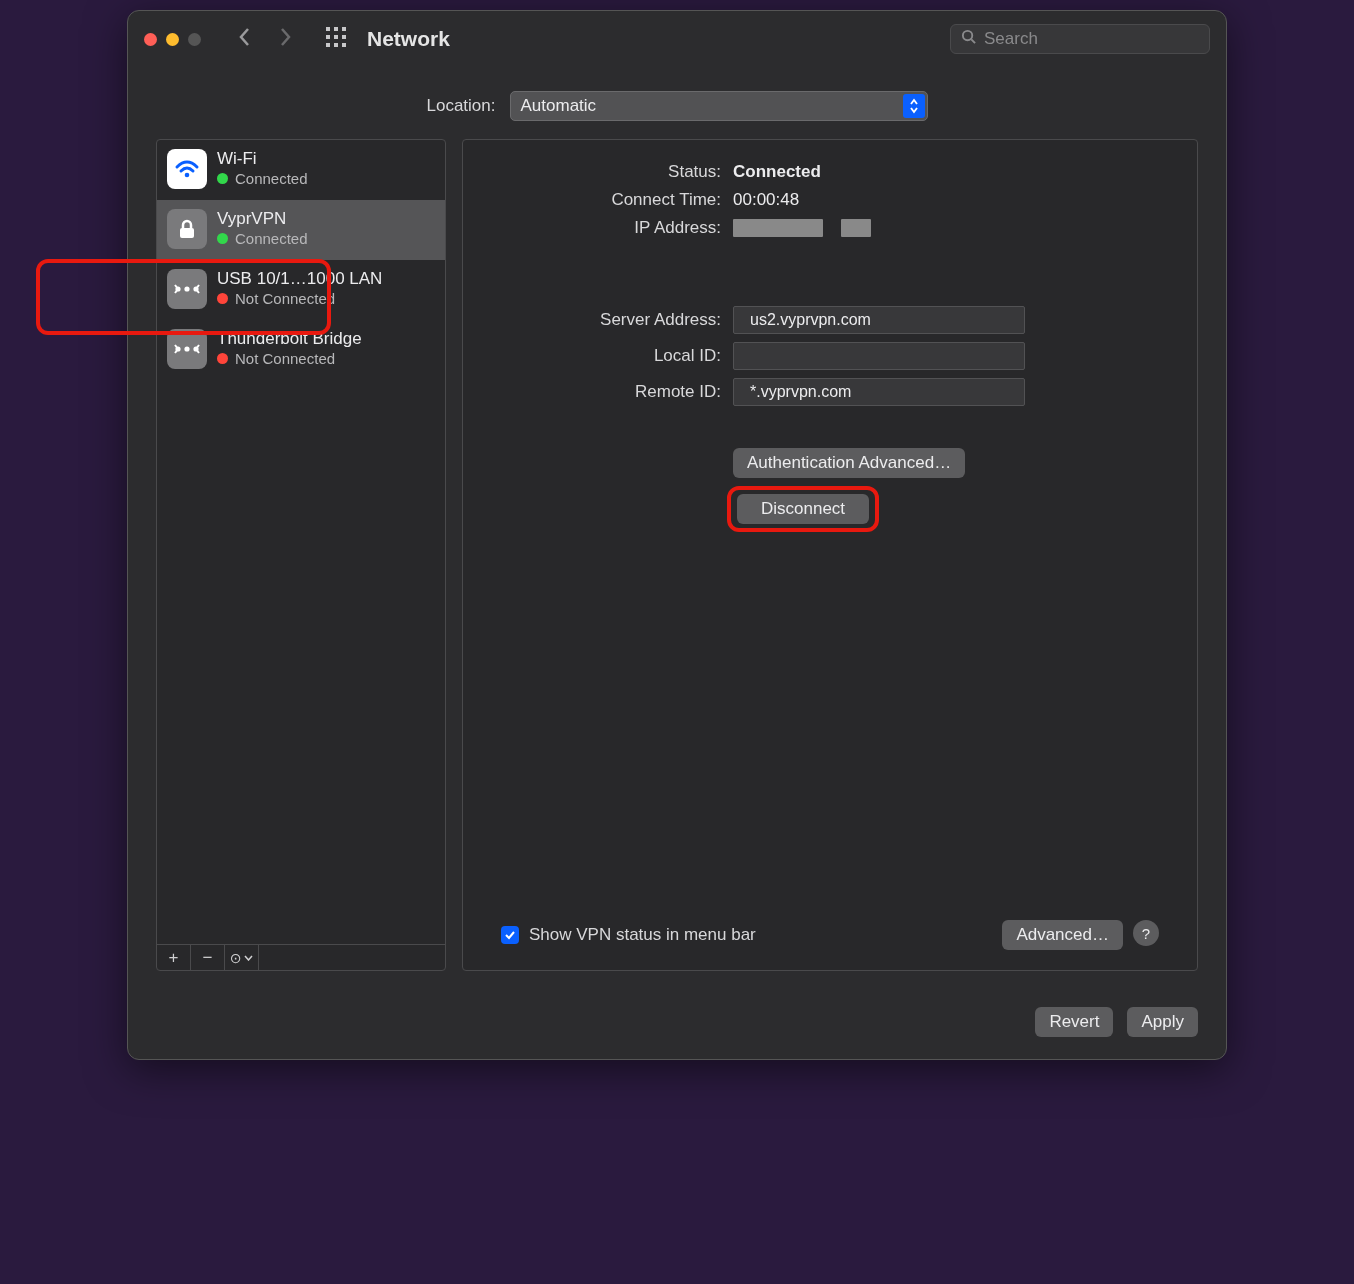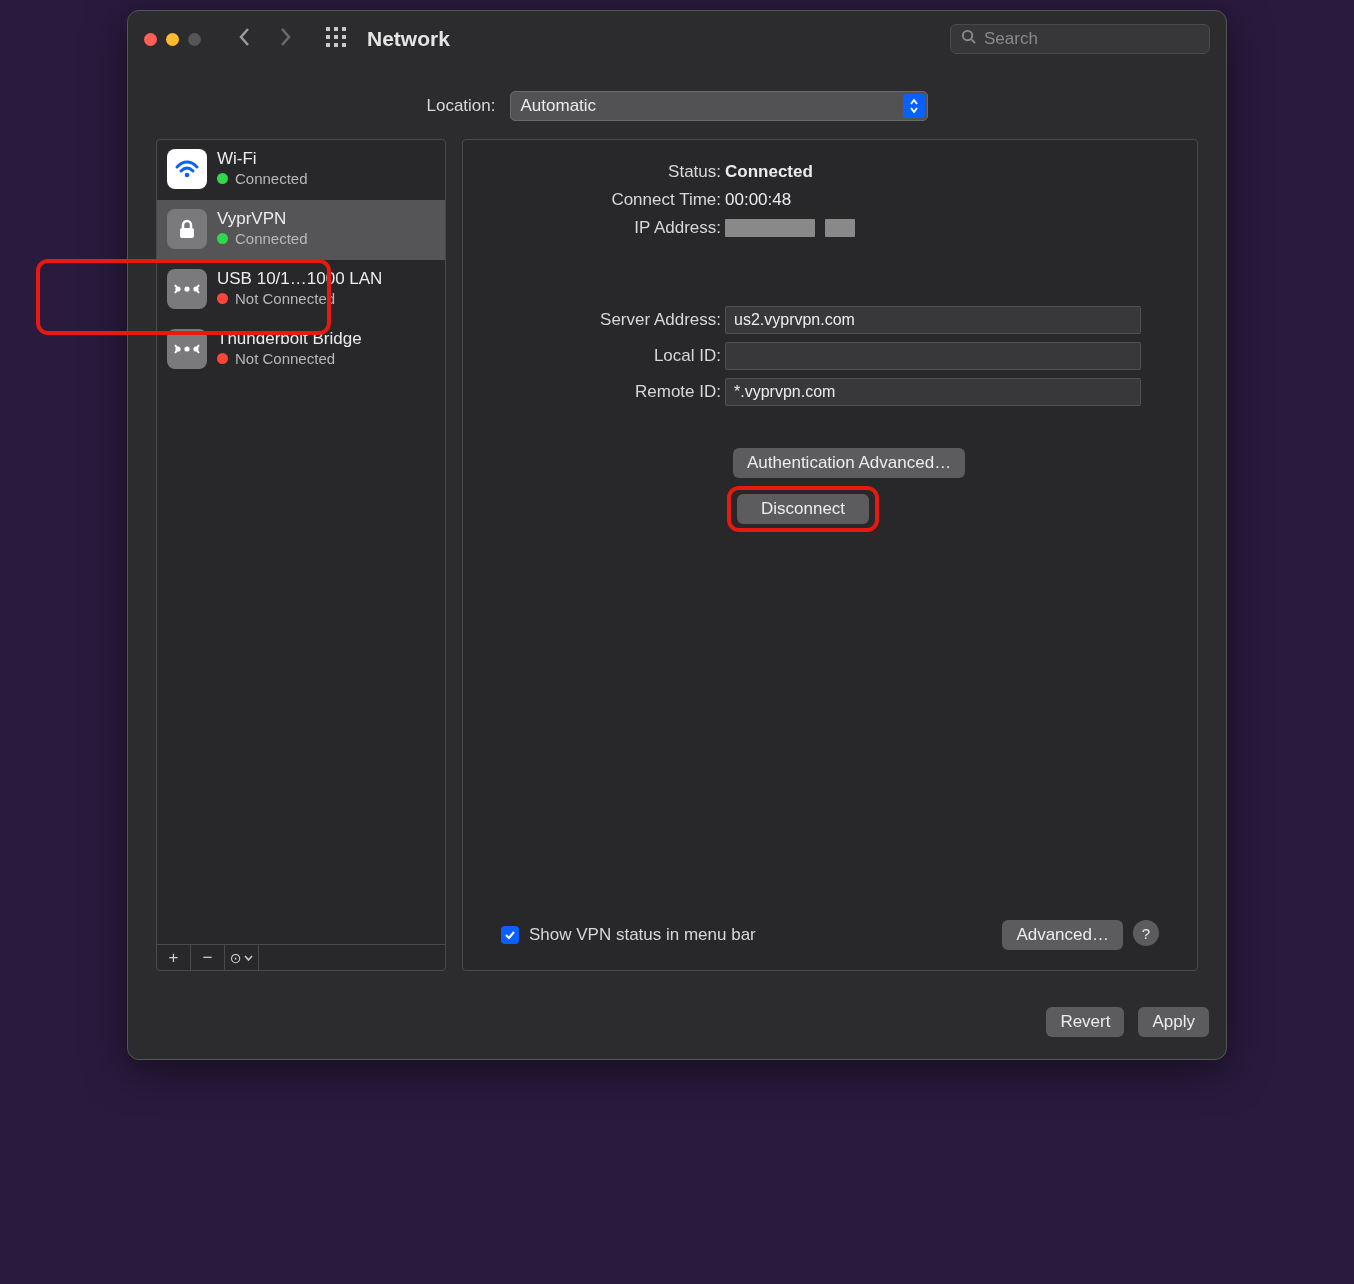--- a/index.html
+++ b/index.html
@@ -118,52 +118,52 @@
   
   .detail{
     flex:1;
     background:#28282a;
     border:1px solid #4a4a4c;
     border-radius:4px;
     padding: 22px 38px 20px;
     display:flex;flex-direction:column;
     position:relative;
   }
-  .kv{display:flex; gap:4px; margin-bottom:8px; align-items:center;}
+  .kv{display:flex; gap:12px; margin-bottom:8px; align-items:center;}
   .kv .k{width:220px; text-align:right; font-size:17px; color:#d8d8da;}
   .kv .v{font-size:17px; color:#ececee;}
   .kv .v.bold{font-weight:600;}
   .kv .v.blur{color:#000; background:#898989; width:90px; height:18px; border-radius:1px;}
   .kv .v.blur2{color:#000; background:#898989; width:30px; height:18px; border-radius:1px; margin-left:6px;}
   .form-block{margin-top:60px;}
   .kv input.text{
-    width:416px;height:28px;
+    width:292px;height:28px;
     background:#38383a;border:1px solid #525254;
-    color:#ececee; font-size:16px; padding:0 8px; border-radius:2px;
+    color:#ececee; font-size:16px; padding:0 16px; border-radius:2px;
   }
   .btn-std{
     background:#5c5c5e; border:none; color:#ececee;
     padding:5px 14px; border-radius:6px; font-size:17px; cursor:pointer;
   }
   .buttons-col{margin-left:232px; margin-top:34px; display:flex;flex-direction:column;gap:12px; align-items:flex-start;}
   .detail-footer{
     margin-top:auto;
     display:flex; align-items:center; gap:10px;
   }
   .cb{width:18px;height:18px; border-radius:4px; background:#0a60ff; display:flex;align-items:center;justify-content:center;}
   .cb svg{width:12px;}
   .detail-footer .right{margin-left:auto; display:flex; gap:10px;}
   .help-circle{
     width:26px;height:26px;border-radius:50%;background:#5c5c5e;
     display:flex;align-items:center;justify-content:center;color:#ececee;font-size:15px;cursor:pointer;
   }
   
   .window-footer{
     display:flex; justify-content:flex-end; gap:14px;
-    padding: 18px 17px 22px;
+    padding: 18px 28px 22px;
   }
   
   .highlight-ring{
     border:4px solid #e8190f; border-radius:12px; position:absolute; pointer-events:none;
   }
   .hl1{top:259px; left:36px; width:295px; height:76px;}
 </style>
 </head>
 <body>
 

